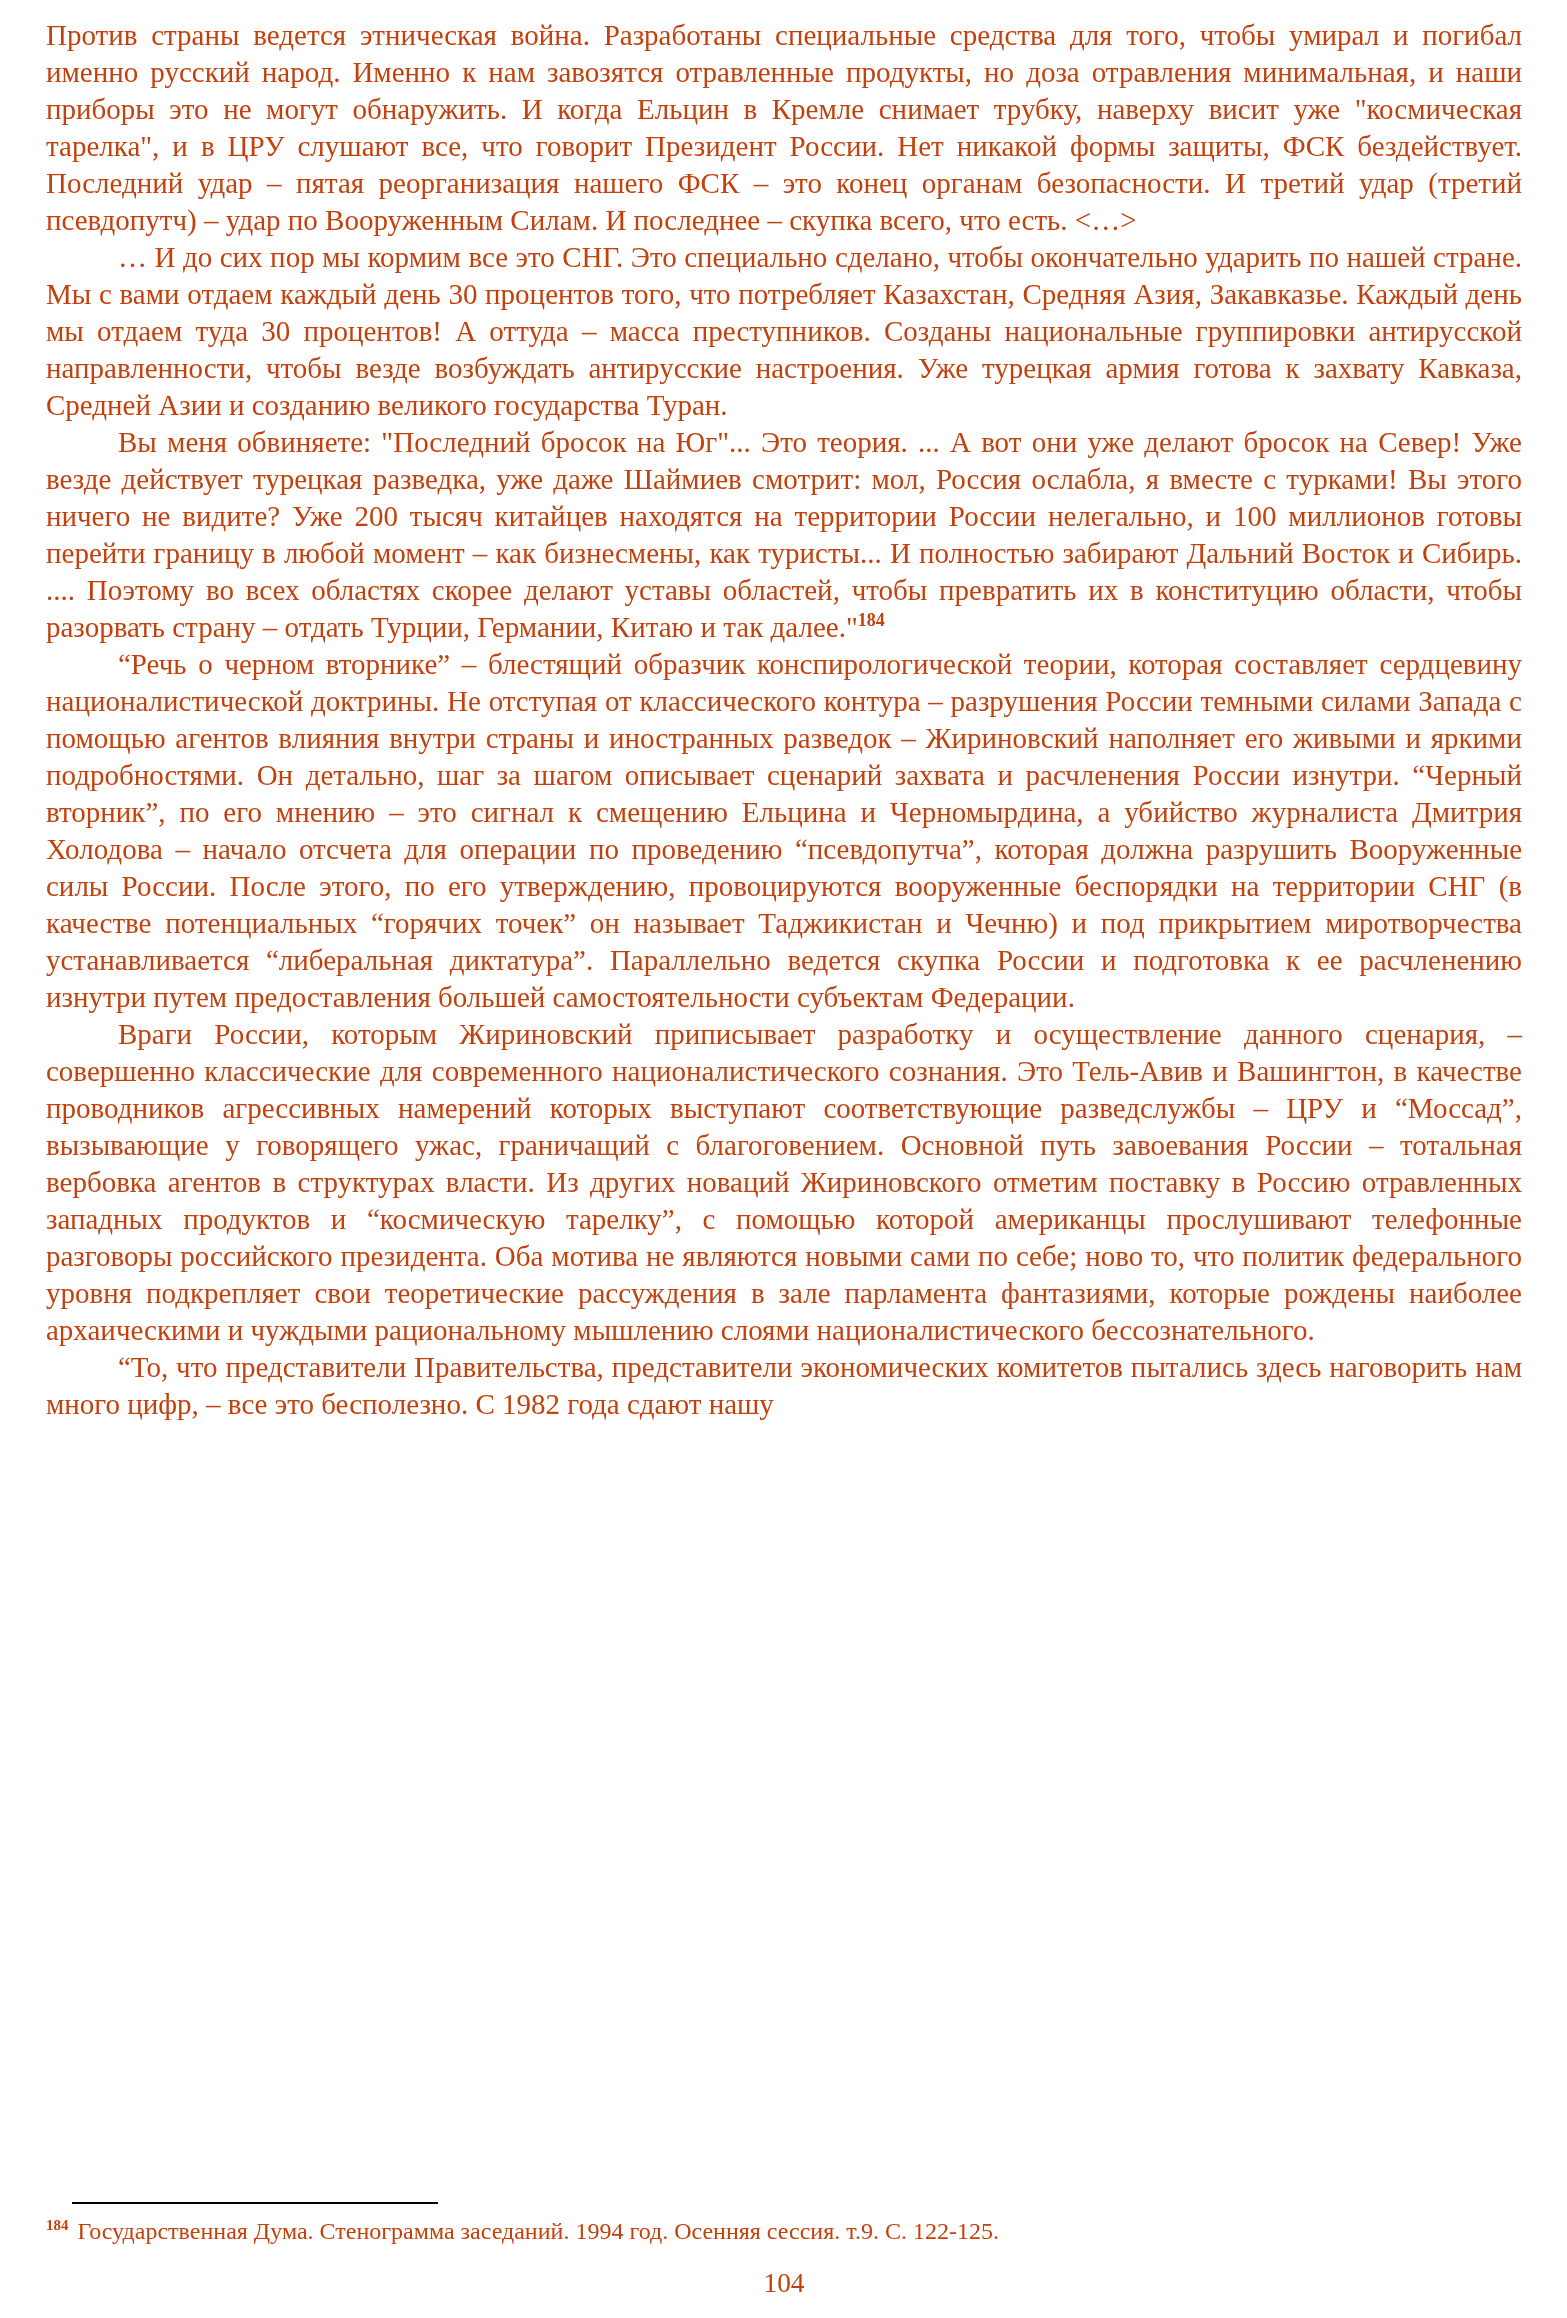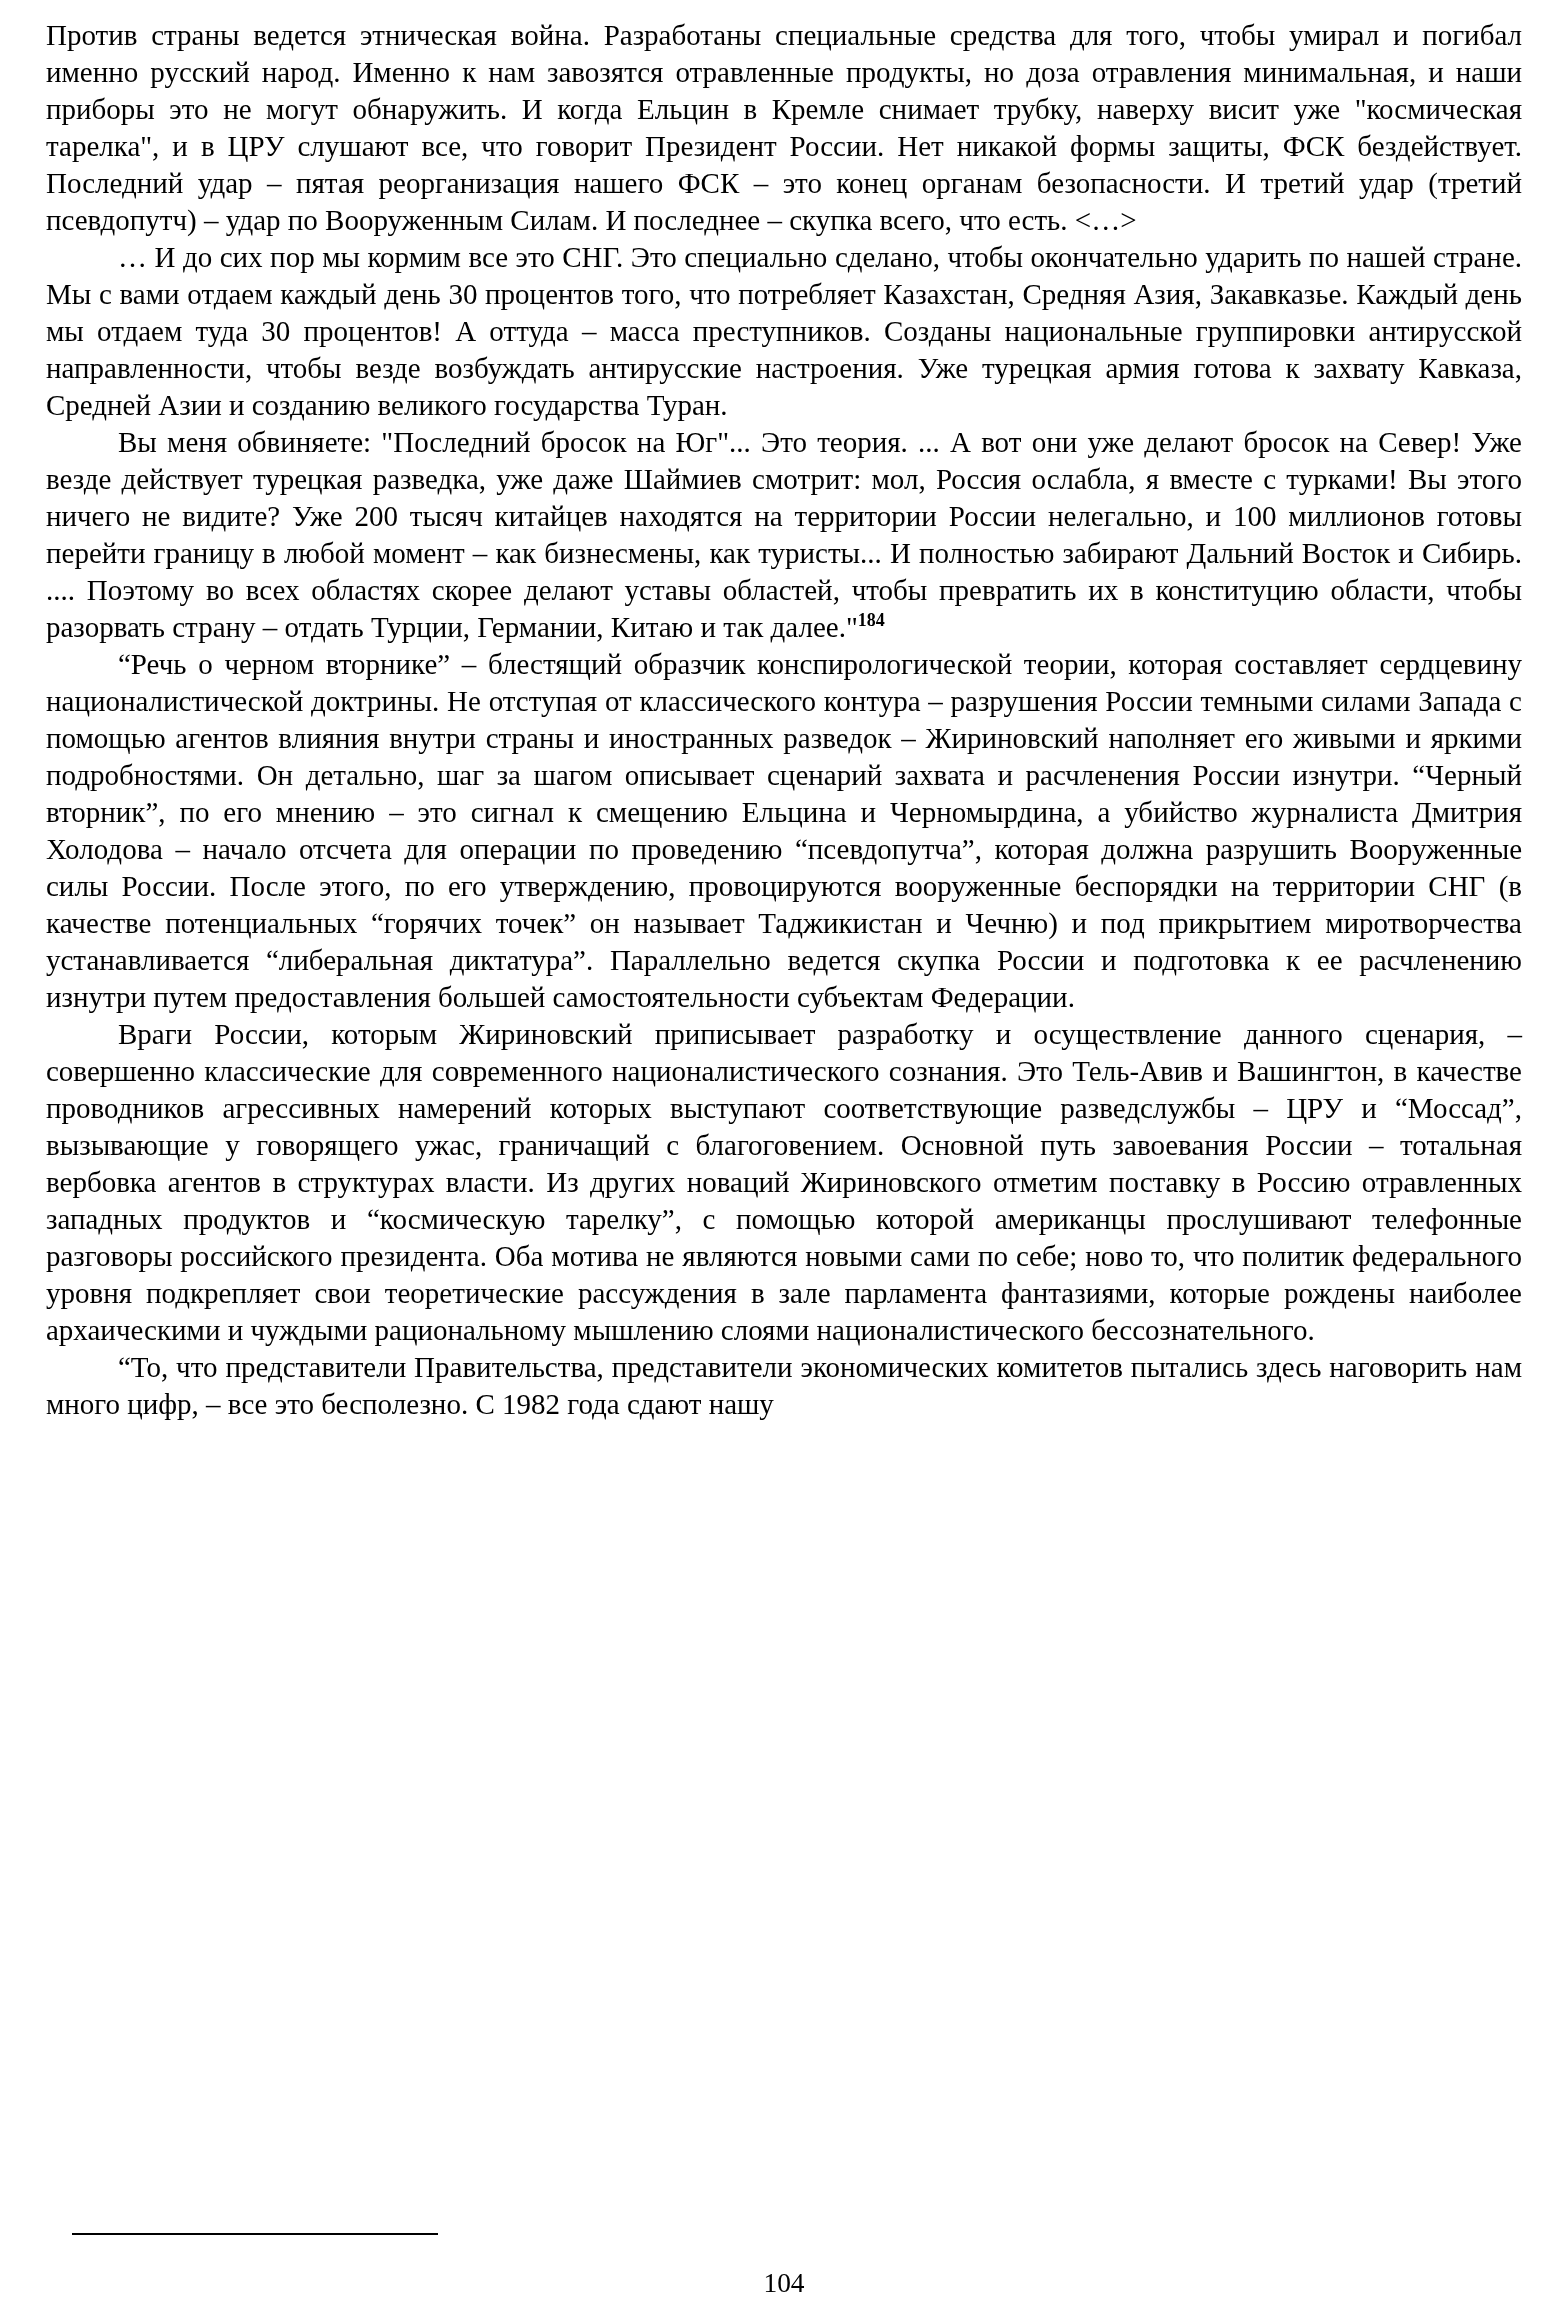--- a/index.html
+++ b/index.html
@@ -6,21 +6,21 @@
     margin: 0;
     padding: 0;
     background: #ffffff;
   }
   .page {
     position: relative;
     width: 1568px;
     height: 2319px;
     box-sizing: border-box;
     background: #ffffff;
-    color: #000000;
+    color: #c2410c;
     font-family: "Liberation Serif", "DejaVu Serif", serif;
     font-size: 29px;
     line-height: 37px;
     padding: 17px 46px 16px 46px;
     overflow: hidden;
   }
   .body-text p {
     margin: 0;
     text-align: justify;
     text-indent: 72px;
@@ -87,18 +87,21 @@
     <p>
       <span>Враги России, которым Жириновский приписывает разработку и осуществление данного сценария, – совершенно классические для современного националистического сознания. Это Тель-Авив и Вашингтон, в качестве проводников агрессивных намерений которых выступают соответствующие разведслужбы – ЦРУ и “Моссад”, вызывающие у говорящего ужас, граничащий с благоговением. Основной путь завоевания России – тотальная вербовка агентов в структурах власти. Из других новаций Жириновского отметим поставку в Россию отравленных западных продуктов и “космическую тарелку”, с помощью которой американцы прослушивают телефонные разговоры российского президента. Оба мотива не являются новыми сами по себе; ново то, что политик федерального уровня подкрепляет свои теоретические рассуждения в зале парламента фантазиями, которые рождены наиболее архаическими и чуждыми рациональному мышлению слоями националистического бессознательного.</span>
     </p>
     <p>
       <span>“То, что представители Правительства, представители экономических комитетов пытались здесь наговорить нам много цифр, – все это бесполезно. С 1982 года сдают нашу</span>
     </p>
   </div>
 
   <div class="footnote-block">
     <hr class="footnote-separator">
+    <p class="footnote-text">
+      <sup class="fn-ref">184</sup><span>Государственная Дума. Стенограмма заседаний. 1994 год. Осенняя сессия. т.9. С. 122-125.</span>
+    </p>
   </div>
 
   <div class="page-number">104</div>
 
 </div>
 
 
 </body></html>

